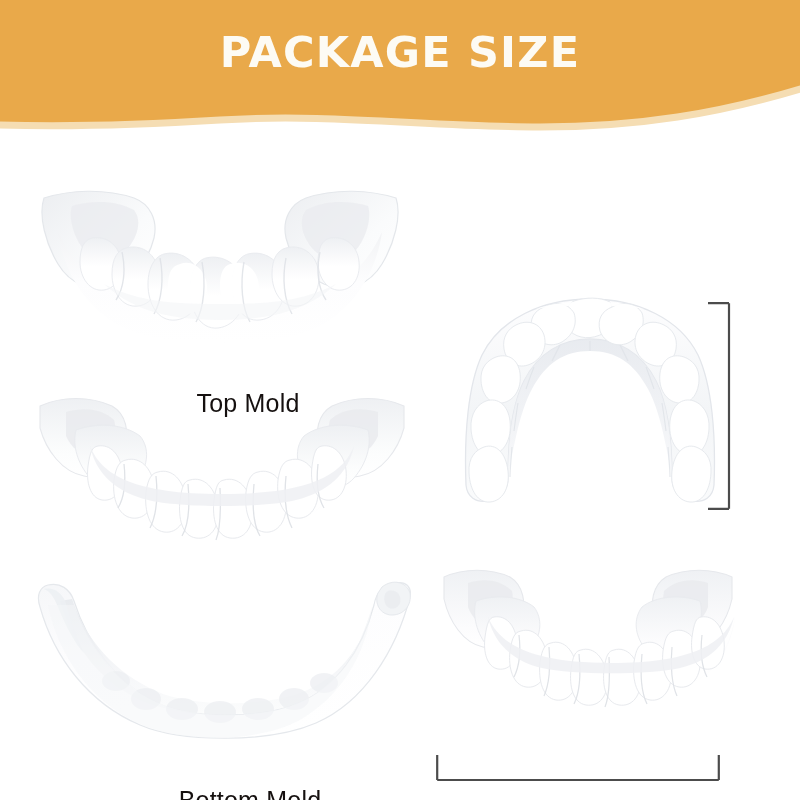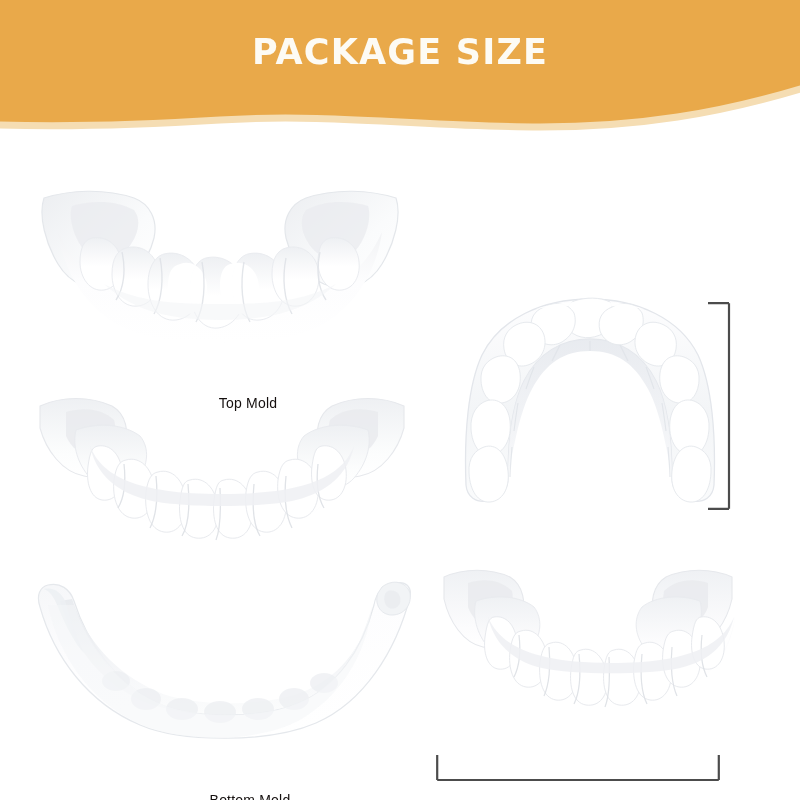--- a/index.html
+++ b/index.html
@@ -28,21 +28,21 @@
   }
   #header-banner svg { display: block; }
   #banner-title {
     position: absolute;
     left: 0;
     top: 27px;
     width: 800px;
     text-align: center;
     font-family: "DejaVu Sans", sans-serif;
     font-weight: bold;
-    font-size: 35px;
+    font-size: 43px;
     letter-spacing: 1.2px;
     color: #fdfbf4;
     line-height: 50px;
     -webkit-font-smoothing: antialiased;
   }
 
   
   #content {
     position: absolute;
     left: 0;
@@ -59,21 +59,21 @@
     left: 0;
     top: 0;
   }
   .item-figure svg { display: block; }
 
   .caption {
     position: absolute;
     text-align: center;
     color: #15100f;
     font-family: "Liberation Sans", sans-serif;
-    font-size: 14px;
+    font-size: 25px;
     line-height: 26px;
     letter-spacing: 0.2px;
     white-space: pre-line;
   }
 
   
   #caption-top-mold {
     left: 118px;
     top: 210px;
     width: 200px;

